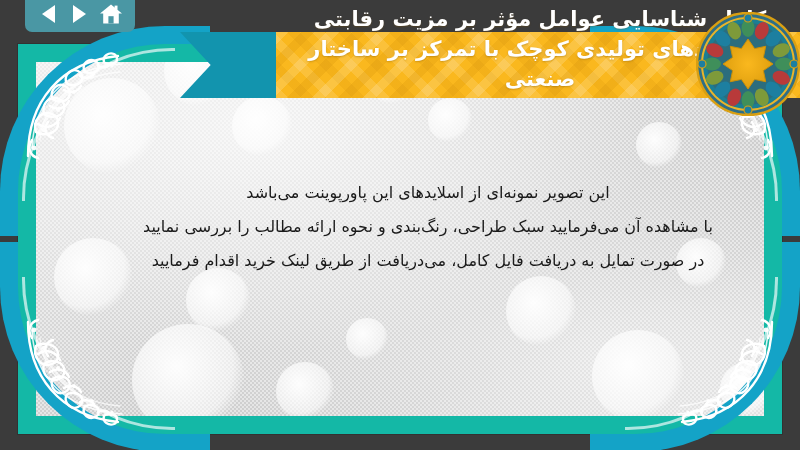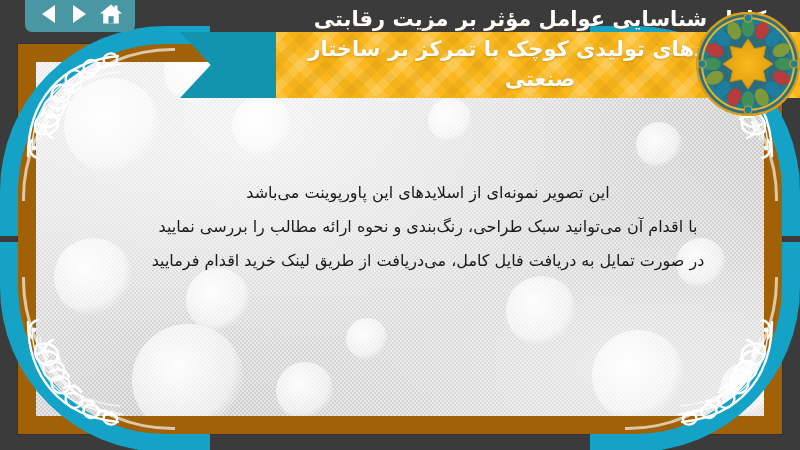--- a/index.html
+++ b/index.html
@@ -47,21 +47,21 @@
     border-top:9px solid transparent;
     border-bottom:9px solid transparent;
     border-left:13px solid #ffffff;
   }
 
   
   #frame {
     position:absolute;
     left:18px; top:44px;
     width:764px; height:390px;
-    background:#a16207;
+    background:#14b8a6;
     z-index:5;
     box-shadow:0 0 0 1px rgba(0,0,0,.15);
   }
 
   
   #panel {
     position:absolute;
     left:18px; top:18px;
     right:18px; bottom:18px;
     background-color:#c9c9c9;
@@ -383,21 +383,21 @@
           <circle cx="56" cy="48" r="1.9"></circle>
             <circle cx="74" cy="33" r="1.7"></circle>
           <circle cx="94" cy="22" r="1.6"></circle>
             <circle cx="16" cy="104" r="2.4"></circle>
         </g>
       </svg>
     </div>
 
     <div id="body-copy">
       <span class="bline">این تصویر نمونه‌ای از اسلایدهای این پاورپوینت می‌باشد</span>
-      <span class="bline">با اقدام آن می‌توانید سبک طراحی، رنگ‌بندی و نحوه ارائه مطالب را بررسی نمایید</span>
+      <span class="bline">با مشاهده آن می‌فرمایید سبک طراحی، رنگ‌بندی و نحوه ارائه مطالب را بررسی نمایید</span>
       <span class="bline">در صورت تمایل به دریافت فایل کامل، می‌دریافت از طریق لینک خرید اقدام فرمایید</span>
     </div>
 
   </div>
 
   <div id="ribbon-wrap">
     <div id="ribbon-tail"></div>
     <div id="ribbon-body">
       <div class="weave"></div>
     </div>

